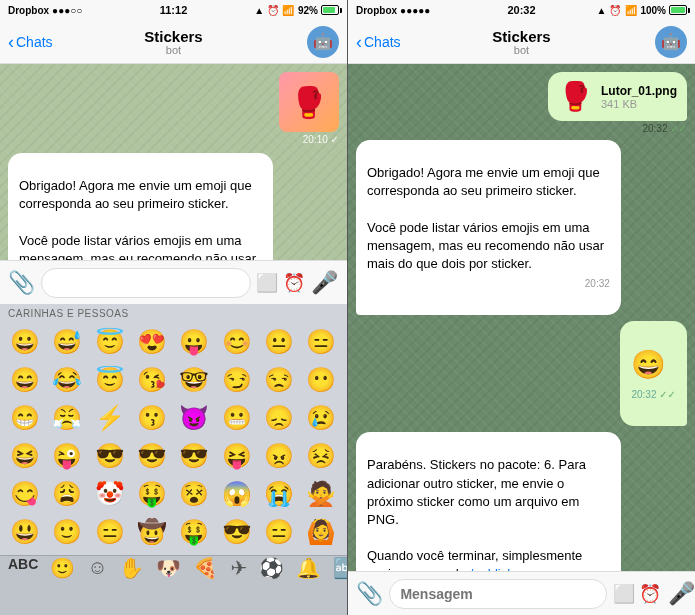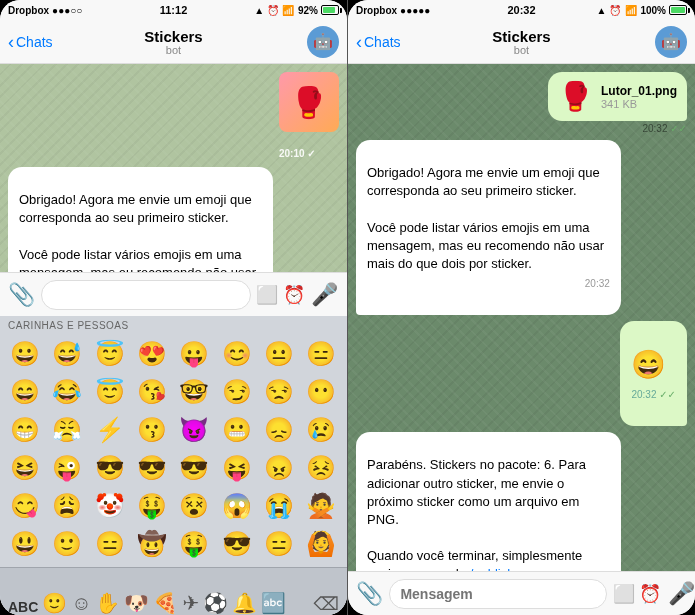--- a/index.html
+++ b/index.html
@@ -14,21 +14,20 @@
 
     
     .phone-panel {
       width: 347.5px;
       height: 615px;
       display: flex;
       flex-direction: column;
       background: #fff;
       position: relative;
       overflow: hidden;
-      border-radius: 20px;
     }
 
     
     .status-bar {
       height: 20px;
       background: #f8f8f8;
       display: flex;
       align-items: center;
       justify-content: space-between;
       padding: 0 8px;
@@ -131,23 +130,22 @@
     .sticker-placeholder {
       width: 60px; height: 60px;
       background: linear-gradient(135deg, #f9a, #fa5);
       border-radius: 8px;
       display: flex; align-items: center; justify-content: center;
       font-size: 30px;
     }
     .msg-time-right {
       font-size: 10px;
       color: rgba(255,255,255,0.9);
-      text-align: left;
-      margin-top: 16px;
-      font-weight: bold;
+      text-align: right;
+      margin-top: 2px;
     }
 
     
     .bubble {
       max-width: 80%;
       border-radius: 14px;
       padding: 24px 11px;
       font-size: 13px;
       line-height: 1.4;
       position: relative;
@@ -230,27 +228,27 @@
     }
     .emoji-cell {
       display: flex;
       align-items: center;
       justify-content: center;
       height: 38px;
       font-size: 24px;
       cursor: pointer;
     }
     .emoji-bar-bottom {
-      height: 48px;
+      height: 60px;
       background: #bfc4cb;
       border-top: 1px solid #a0a5ac;
       display: flex;
-      align-items: flex-end;
+      align-items: flex-start;
       padding: 0 8px;
-      gap: 4px;
+      gap: 12px;
     }
     .emoji-bar-item {
       font-size: 20px;
       color: #555;
       cursor: pointer;
     }
     .emoji-bar-item.abc {
       font-size: 14px;
       font-weight: 600;
       color: #333;

